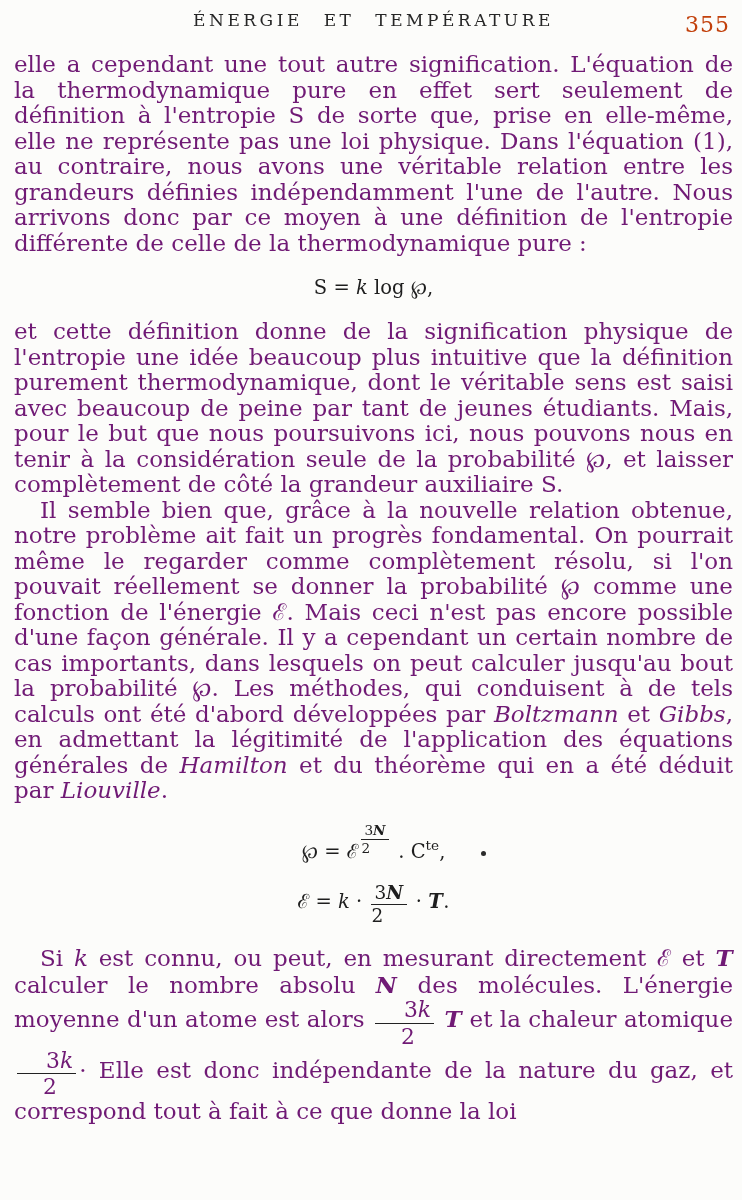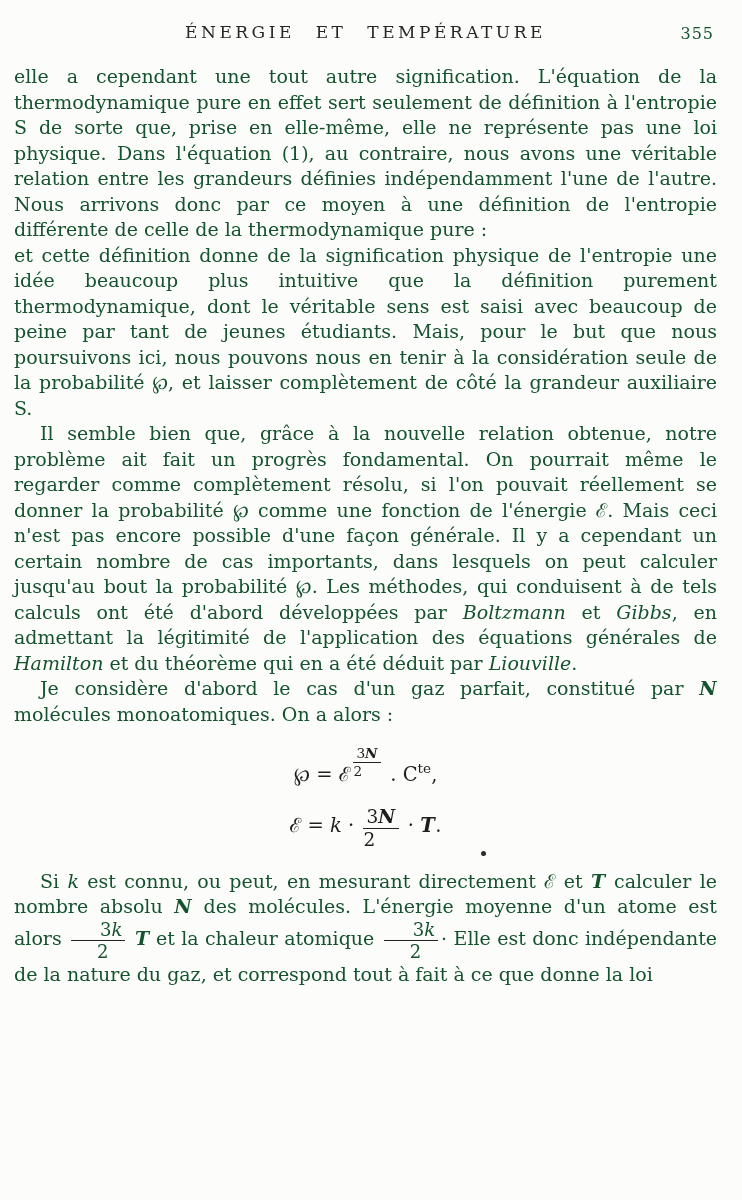--- a/index.html
+++ b/index.html
@@ -1,32 +1,32 @@
 <!DOCTYPE html>
 <html lang="fr"><head>
 <meta charset="utf-8">
 <style>
   html, body { margin:0; padding:0; }
   body {
     width:742px; height:1200px; overflow:hidden; position:relative;
     background:#fcfcfa; color:#1e1e1e;
     font-family:"DejaVu Serif", "Liberation Serif", serif;
   }
-  .page { padding:10px 25px 0 14px;margin-top:12px; }
+  .page { padding:10px 9px 0 14px; }
 
   .header { position:relative; height:26px; margin-bottom:16px; text-align:center; }
   .running-title {
     font-size:17px; letter-spacing:3.5px; word-spacing:12px; color:#262626;
   }
   .page-number {
-    position:absolute; right:3px; top:2px; font-size:16px; letter-spacing:1px; color:#14532d;
+    position:absolute; right:3px; top:2px; font-size:22px; letter-spacing:1px; color:#c2410c;
   }
 
   p {
-    margin:0; text-align:justify; font-size:19px; line-height:25.5px; color:#14532d;
+    margin:0; text-align:justify; font-size:23px; line-height:25.5px; color:#701a75;
     text-rendering:optimizeLegibility;
   }
   p.indent { text-indent:26px; }
 
   .i { font-style:italic; }
   .frak { font-style:italic; font-weight:bold; letter-spacing:0.5px; }
 
   .eq { text-align:center; font-size:19.5px; margin:19px 0; line-height:1.3; }
 
   .frac {
@@ -49,26 +49,26 @@
 
 <div class="page">
 
   <div class="header">
     <span class="running-title">ÉNERGIE ET TEMPÉRATURE</span>
     <span class="page-number">355</span>
   </div>
 
   <p><span>elle a cependant une tout autre signification. L'équation de la thermodynamique pure en effet sert seulement de définition à l'entropie S de sorte que, prise en elle-même, elle ne représente pas une loi physique. Dans l'équation (1), au contraire, nous avons une véritable relation entre les grandeurs définies indépendamment l'une de l'autre. Nous arrivons donc par ce moyen à une définition de l'entropie différente de celle de la thermodynamique pure :</span></p>
 
+  <div class="eq"><span>S = </span><span class="i">k</span><span> log ℘,</span></div>
 
   <p><span>et cette définition donne de la signification physique de l'entropie une idée beaucoup plus intuitive que la définition purement thermodynamique, dont le véritable sens est saisi avec beaucoup de peine par tant de jeunes étudiants. Mais, pour le but que nous poursuivons ici, nous pouvons nous en tenir à la considération seule de la probabilité ℘, et laisser complètement de côté la grandeur auxiliaire S.</span></p>
 
   <p class="indent"><span>Il semble bien que, grâce à la nouvelle relation obtenue, notre problème ait fait un progrès fondamental. On pourrait même le regarder comme complètement résolu, si l'on pouvait réellement se donner la probabilité ℘ comme une fonction de l'énergie ℰ. Mais ceci n'est pas encore possible d'une façon générale. Il y a cependant un certain nombre de cas importants, dans lesquels on peut calculer jusqu'au bout la probabilité ℘. Les méthodes, qui conduisent à de tels calculs ont été d'abord développées par </span><span class="i">Boltzmann</span><span> et </span><span class="i">Gibbs</span><span>, en admettant la légitimité de l'application des équations générales de </span><span class="i">Hamilton</span><span> et du théorème qui en a été déduit par </span><span class="i">Liouville</span><span>.</span></p>
 
-  <p class="indent"><span>Je considère d'abord le cas d'un gaz parfait, constitué par </span><span class="frak">N</span><span> molécules monoatomiques. On a alors :</span></p>
 
   <div class="eq"><span>℘ = ℰ</span><sup><span class="frac"><span class="num"><span>3</span><span class="frak">N</span></span><span class="den"><span>2</span></span></span></sup><span> . C</span><sup><span>te</span></sup><span>,</span></div>
 
 
   <div class="eq"><span>ℰ = </span><span class="i">k</span><span> · </span><span class="frac"><span class="num"><span>3</span><span class="frak">N</span></span><span class="den"><span>2</span></span></span><span> · </span><span class="frak">T</span><span>.</span></div>
 
   <p class="indent"><span>Si </span><span class="i">k</span><span> est connu, ou peut, en mesurant directement ℰ et </span><span class="frak">T</span><span> calculer le nombre absolu </span><span class="frak">N</span><span> des molécules. L'énergie moyenne d'un atome est alors </span><span class="frac"><span class="num"><span>3</span><span class="i">k</span></span><span class="den"><span>2</span></span></span><span> </span><span class="frak">T</span><span> et la chaleur atomique </span><span class="frac"><span class="num"><span>3</span><span class="i">k</span></span><span class="den"><span>2</span></span></span><span>· Elle est donc indépendante de la nature du gaz, et correspond tout à fait à ce que donne la loi</span></p>
 
 </div>
 

